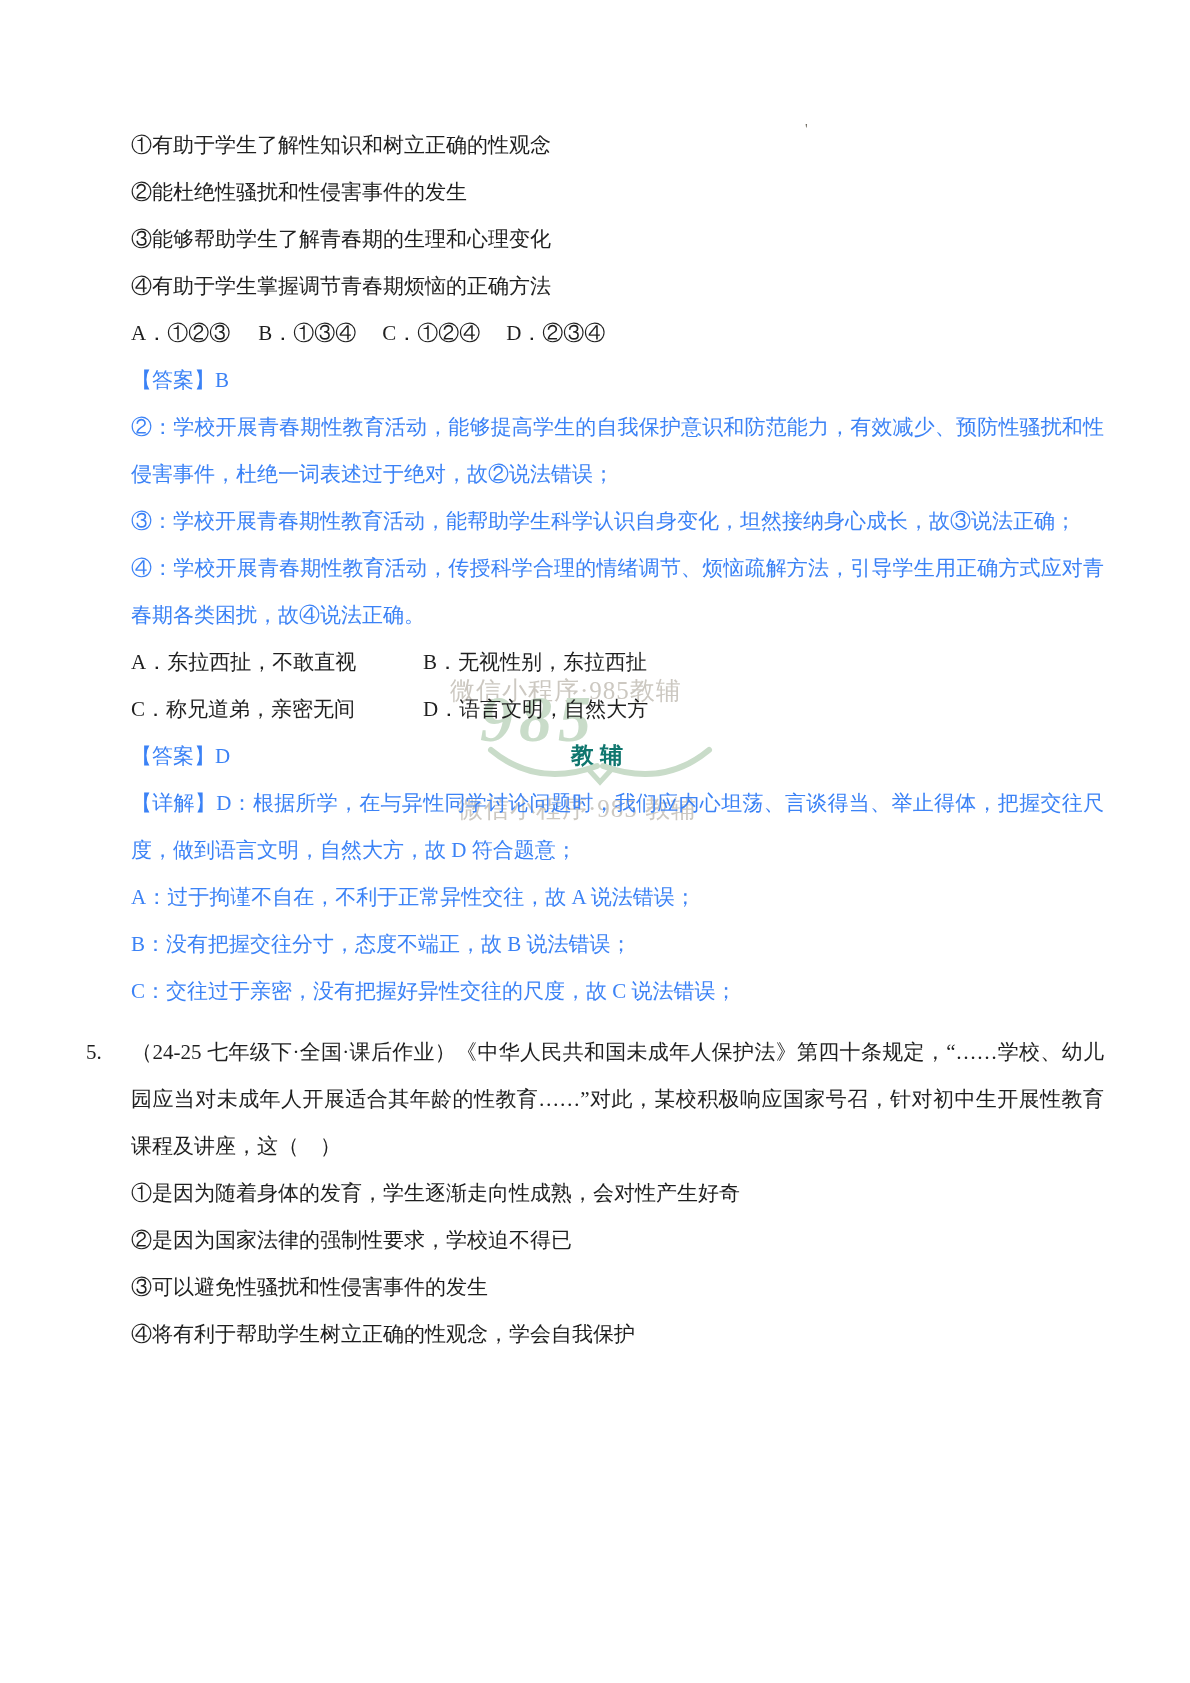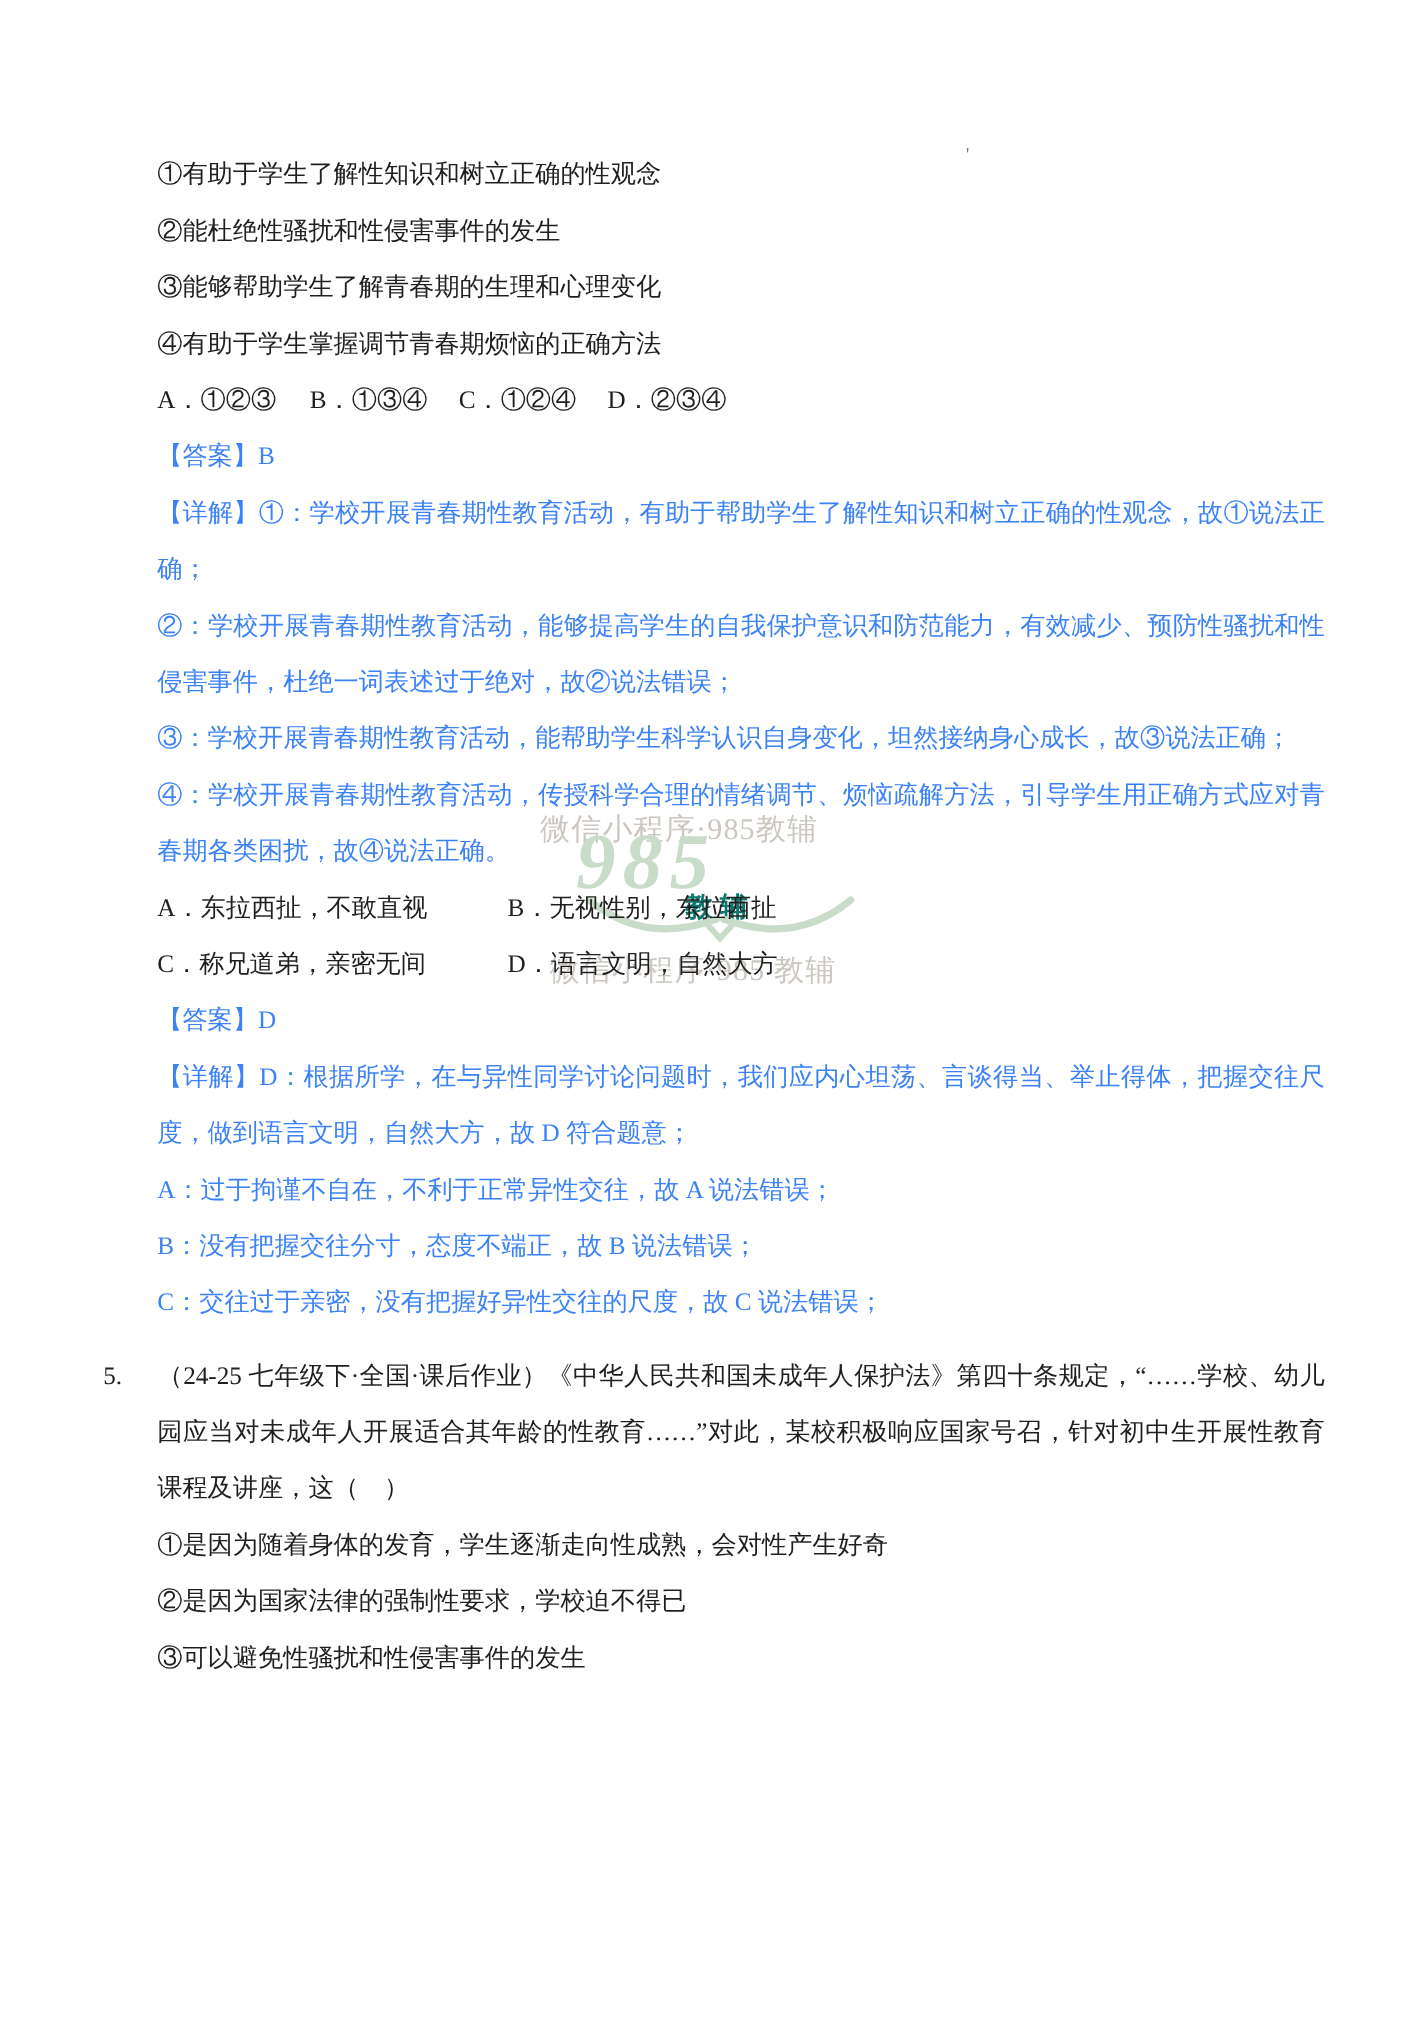--- a/index.html
+++ b/index.html
@@ -116,32 +116,32 @@
     <p>①有助于学生了解性知识和树立正确的性观念</p>
     <p>②能杜绝性骚扰和性侵害事件的发生</p>
     <p>③能够帮助学生了解青春期的生理和心理变化</p>
     <p>④有助于学生掌握调节青春期烦恼的正确方法</p>
 
     <p class="q3opts">
       <span class="opt optA">A．①②③</span><span class="opt">B．①③④</span><span class="opt">C．①②④</span><span class="opt">D．②③④</span>
     </p>
 
     <p class="red"><span>【答案】</span><span>B</span></p>
-    <p class="red"><span>【详解】</span><span>①：学校开展青春期性教育活动，有助于帮助学生了解性知识和树立正确的性观念，故①说法正确；</span></p>
     <p class="red">②：学校开展青春期性教育活动，能够提高学生的自我保护意识和防范能力，有效减少、预防性骚扰和性侵害事件，杜绝一词表述过于绝对，故②说法错误；</p>
     <p class="red">③：学校开展青春期性教育活动，能帮助学生科学认识自身变化，坦然接纳身心成长，故③说法正确；</p>
     <p class="red">④：学校开展青春期性教育活动，传授科学合理的情绪调节、烦恼疏解方法，引导学生用正确方式应对青春期各类困扰，故④说法正确。</p>
 
     <p class="optrow"><span class="optcol">A．东拉西扯，不敢直视</span><span>B．无视性别，东拉西扯</span></p>
     <p class="optrow"><span class="optcol">C．称兄道弟，亲密无间</span><span>D．语言文明，自然大方</span></p>
     <p class="red"><span>【答案】</span><span>D</span></p>
     <p class="red"><span>【详解】</span><span>D：根据所学，在与异性同学讨论问题时，我们应内心坦荡、言谈得当、举止得体，把握交往尺度，做到语言文明，自然大方，故 D 符合题意；</span></p>
     <p class="red">A：过于拘谨不自在，不利于正常异性交往，故 A 说法错误；</p>
     <p class="red">B：没有把握交往分寸，态度不端正，故 B 说法错误；</p>
     <p class="red">C：交往过于亲密，没有把握好异性交往的尺度，故 C 说法错误；</p>
 
     <p class="question"><span class="qnum">5.</span><span>（24-25 七年级下·全国·课后作业）《中华人民共和国未成年人保护法》第四十条规定，“……学校、幼儿园应当对未成年人开展适合其年龄的性教育……”对此，某校积极响应国家号召，针对初中生开展性教育课程及讲座，这（　）</span></p>
     <p>①是因为随着身体的发育，学生逐渐走向性成熟，会对性产生好奇</p>
     <p>②是因为国家法律的强制性要求，学校迫不得已</p>
     <p>③可以避免性骚扰和性侵害事件的发生</p>
+    <p>④将有利于帮助学生树立正确的性观念，学会自我保护</p>
 
   </div>
 </div>
 
 </body></html>

